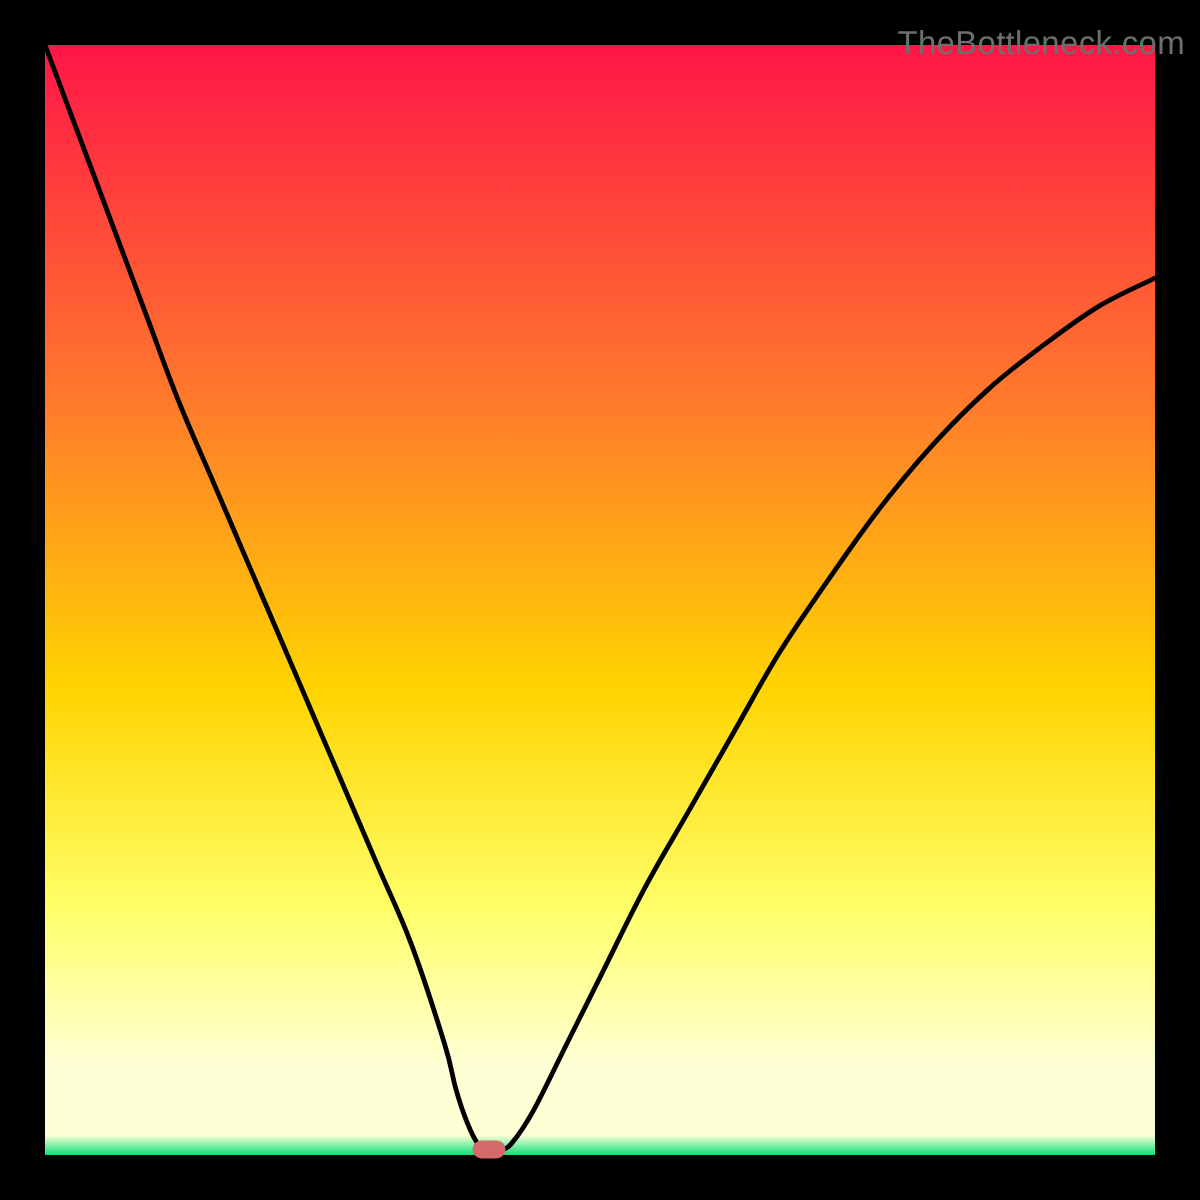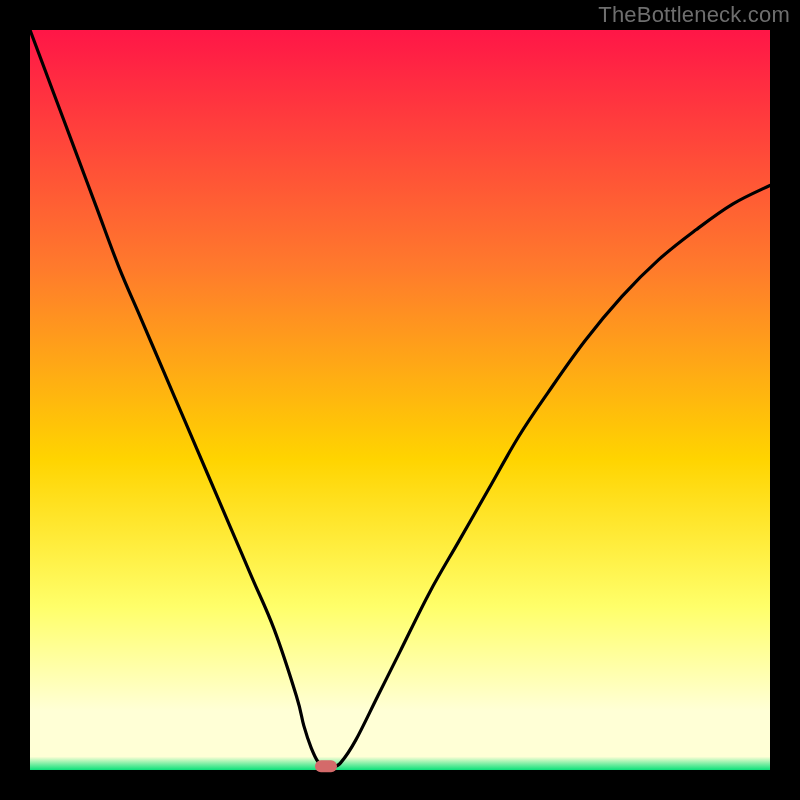--- a/index.html
+++ b/index.html
@@ -12,21 +12,21 @@
     overflow: hidden;
   }
   .frame {
     position: relative;
     width: 800px;
     height: 800px;
     background: #000;
   }
   .watermark {
     position: absolute;
-    top: 2px;
+    top: 16px;
     right: 10px;
     color: #6e6e6e;
     font-size: 22px;
     letter-spacing: 0.2px;
     font-weight: 400;
     user-select: none;
   }
   svg {
     display: block;
   }

